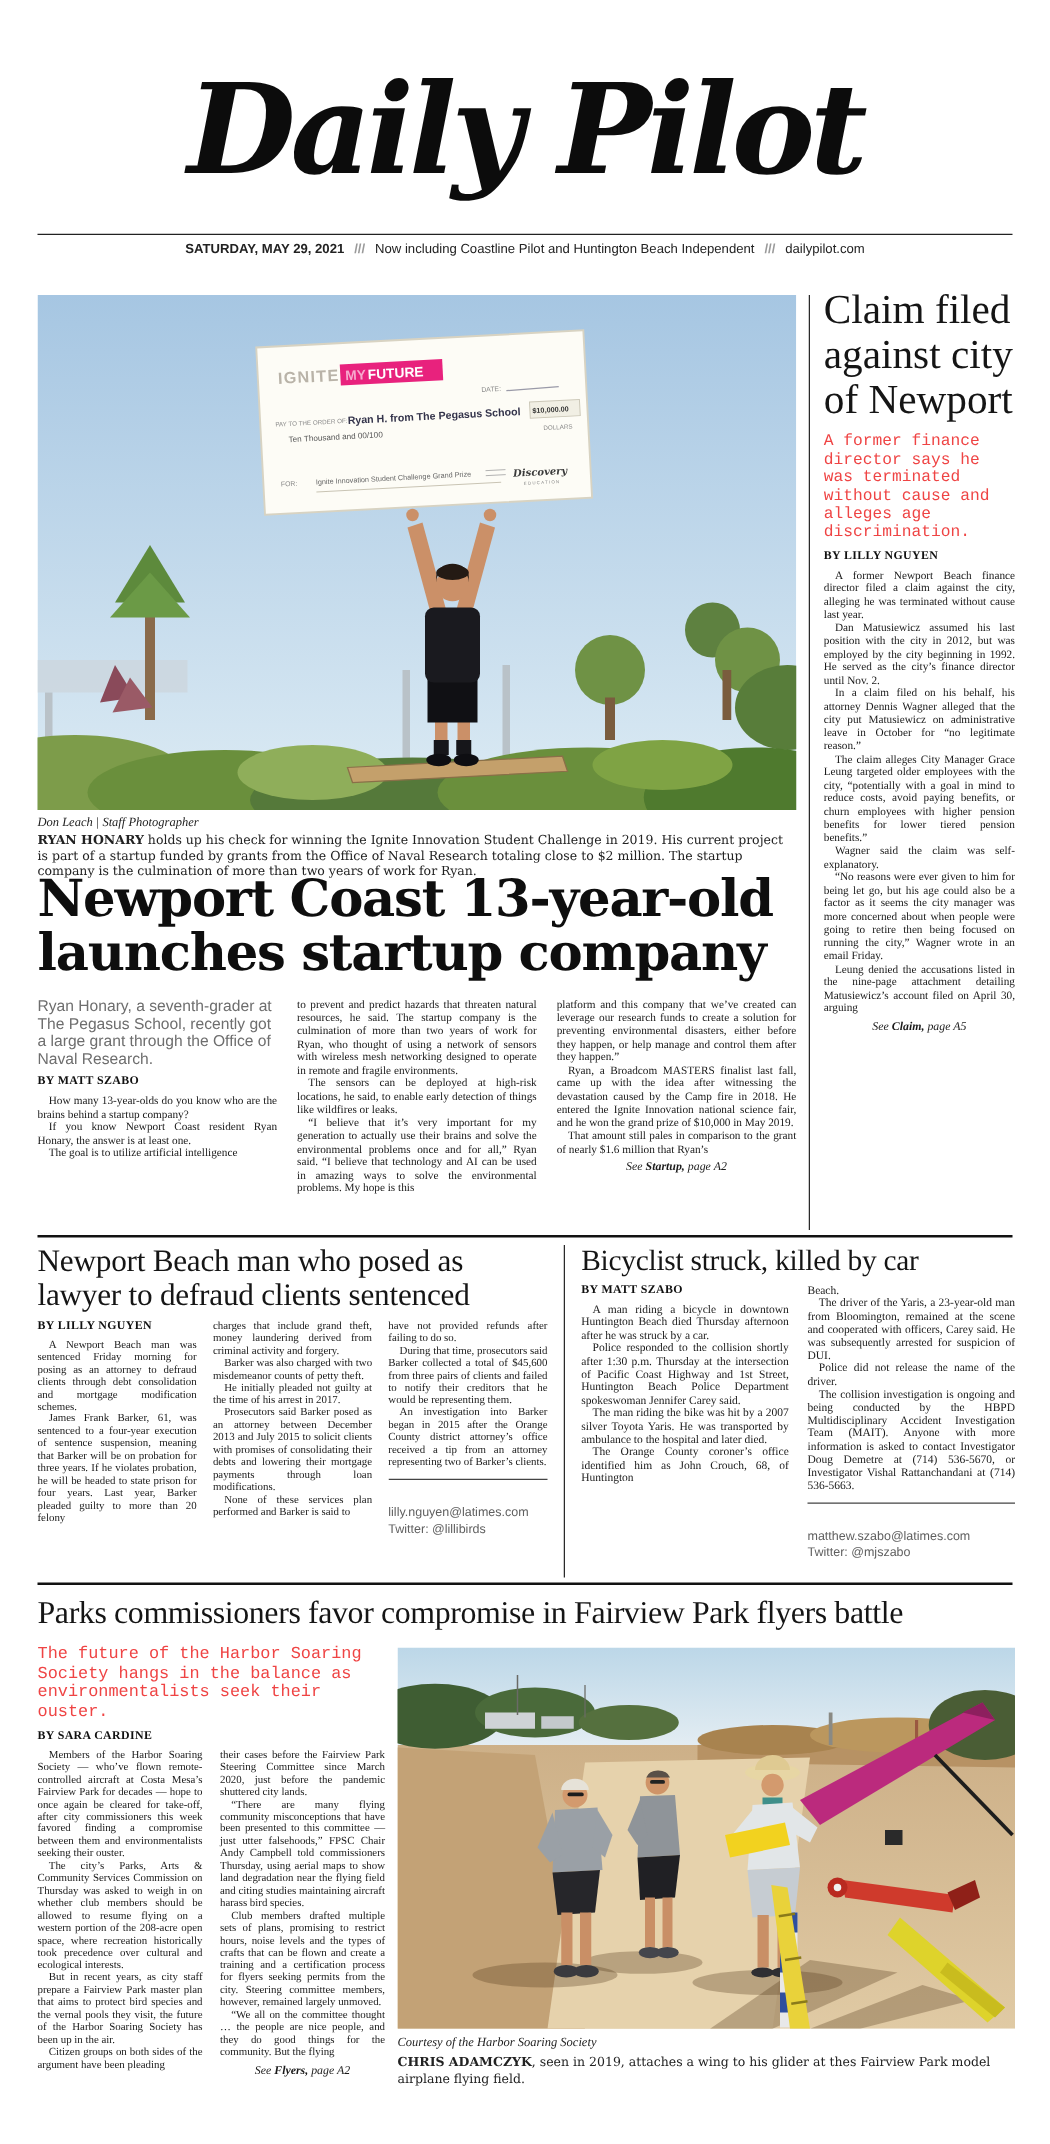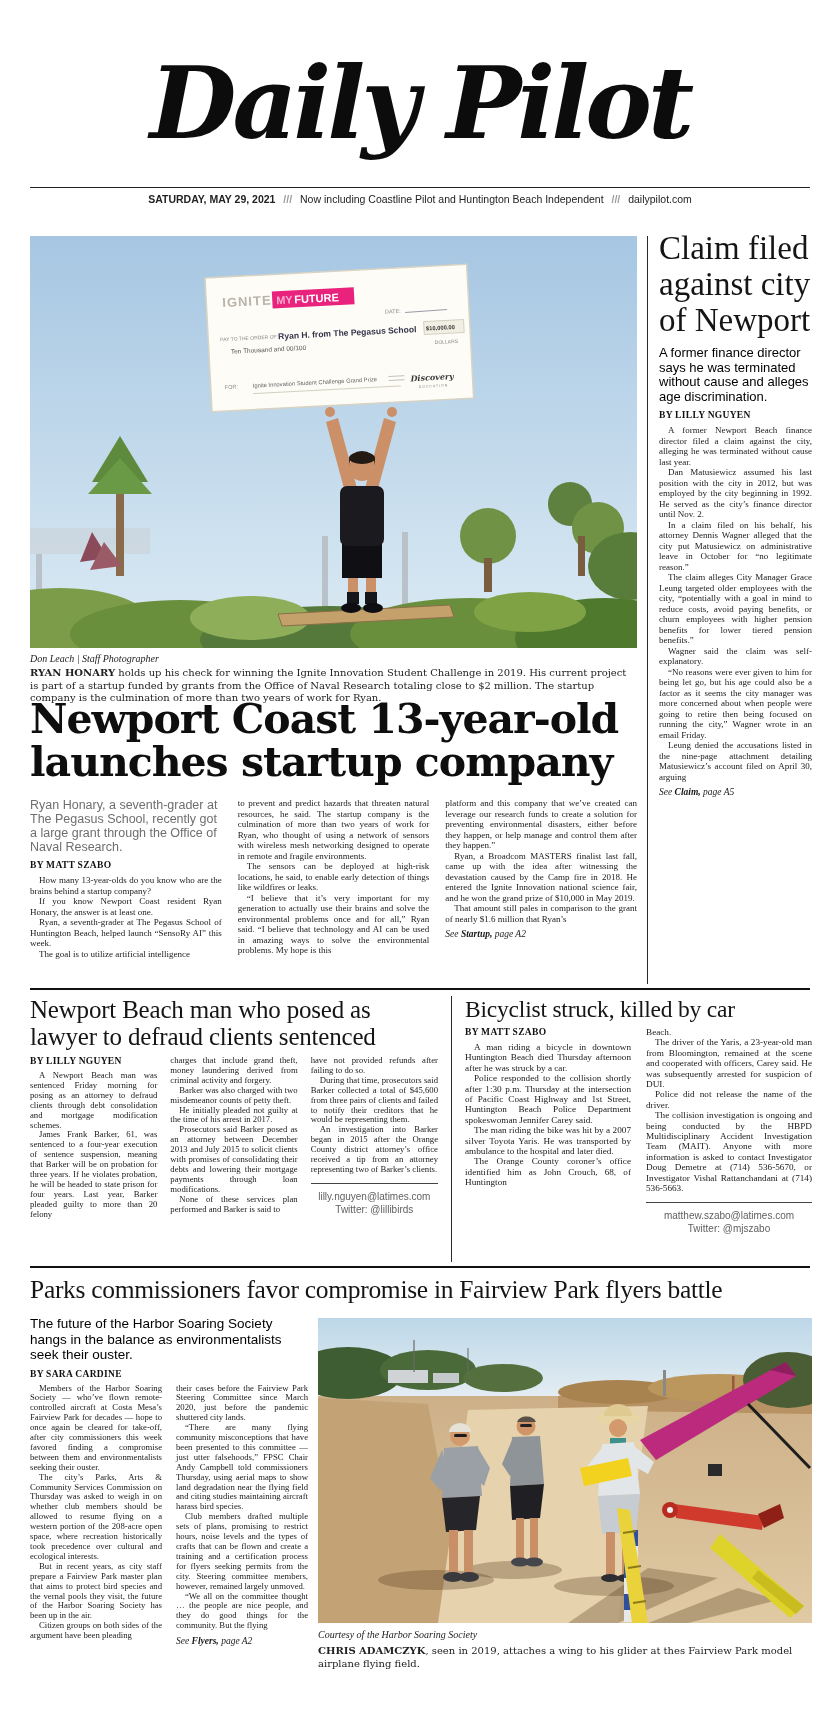--- a/index.html
+++ b/index.html
@@ -30,36 +30,36 @@
   #main-headline{font-family:"DejaVu Serif",serif;font-weight:bold;font-size:41px;
     line-height:43px;letter-spacing:-1px;color:#0e0e0e;}
   .sec-headline{font-family:"Liberation Serif",serif;font-weight:normal;color:#151515;}
   #claim-headline{font-size:33px;line-height:36px;}
   #barker-headline{font-size:25px;line-height:27px;letter-spacing:-0.2px;}
   #bike-headline{font-size:23.5px;line-height:26px;letter-spacing:-0.2px;}
   #parks-headline{font-size:25.5px;line-height:28px;letter-spacing:-0.3px;}
 
   
   .deck-sans{font-family:"Liberation Sans",sans-serif;font-size:12.5px;line-height:14px;color:#6e6e6e;}
-  .deck-serif{font-family:Liberation Sans, sans-serif;font-size:13px;line-height:14.6px;color:#000000;}
+  .deck-serif{font-family:Liberation Mono, monospace;font-size:13px;line-height:14.6px;color:#ef4444;}
   .byline{font-weight:bold;font-size:9.5px;letter-spacing:.3px;color:#111;margin:6px 0 5px 0;}
 
   
   .copy{font-size:9px;line-height:10.5px;text-align:justify;}
   .copy p{margin:0;text-indent:9px;}
   .copy p.ni{text-indent:0;}
   .copy-sm{font-size:8.7px;line-height:9.9px;}
   .copy-md{font-size:9.2px;line-height:10.4px;}
   .cols{display:flex;}
   .cols>div{flex:1;min-width:0;}
 
-  .jump{font-style:italic;font-size:9.5px;text-align:left;margin-top:5px;}
+  .jump{font-style:italic;font-size:9.5px;text-align:center;margin-top:5px;}
   .jump b{font-style:italic;}
   .contact{font-family:"Liberation Sans",sans-serif;font-size:10px;line-height:13px;color:#5f5f5f;
-    border-top:1px solid #444;margin-top:8px;padding-top:6px;text-align:center;}
+    border-top:1px solid #444;margin-top:8px;padding-top:20px;}
 </style>
 </head>
 <body>
 
 <div id="page">
 
   <div class="abs" id="masthead-title">Daily Pilot</div>
   <div class="abs" id="top-rule"></div>
   <div class="abs" id="dateline">
     <span class="d-bold">SATURDAY, MAY 29, 2021</span>
@@ -167,21 +167,20 @@
   </div>
 
   <div class="abs" id="main-headline" style="left:30px;top:698px;width:615px;">Newport Coast 13-year-old launches startup company</div>
   <div class="abs cols" style="left:30px;top:798px;width:607px;gap:16px;">
     <div>
       <div class="deck-sans">Ryan Honary, a seventh-grader at The Pegasus School, recently got a large grant through the Office of Naval Research.</div>
       <div class="byline">BY MATT SZABO</div>
       <div class="copy">
         <p>How many 13-year-olds do you know who are the brains behind a startup company?</p>
         <p>If you know Newport Coast resident Ryan Honary, the answer is at least one.</p>
-        <p>Ryan, a seventh-grader at The Pegasus School of Huntington Beach, helped launch “SensoRy AI” this week.</p>
         <p>The goal is to utilize artificial intelligence</p>
       </div>
     </div>
     <div>
       <div class="copy">
         <p class="ni">to prevent and predict hazards that threaten natural resources, he said. The startup company is the culmination of more than two years of work for Ryan, who thought of using a network of sensors with wireless mesh networking designed to operate in remote and fragile environments.</p>
         <p>The sensors can be deployed at high-risk locations, he said, to enable early detection of things like wildfires or leaks.</p>
         <p>“I believe that it’s very important for my generation to actually use their brains and solve the environmental problems once and for all,” Ryan said. “I believe that technology and AI can be used in amazing ways to solve the environmental problems. My hope is this</p>
       </div>
     </div>

